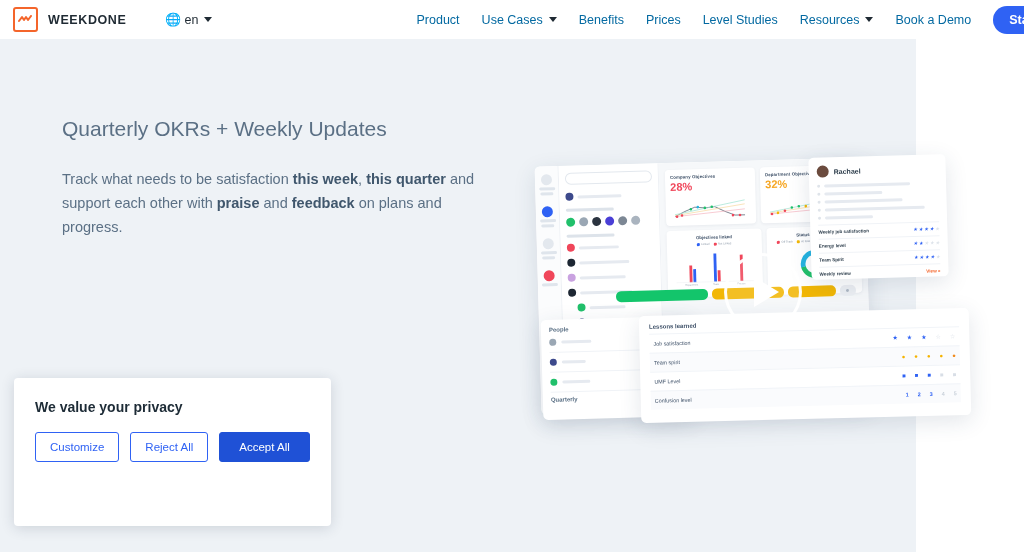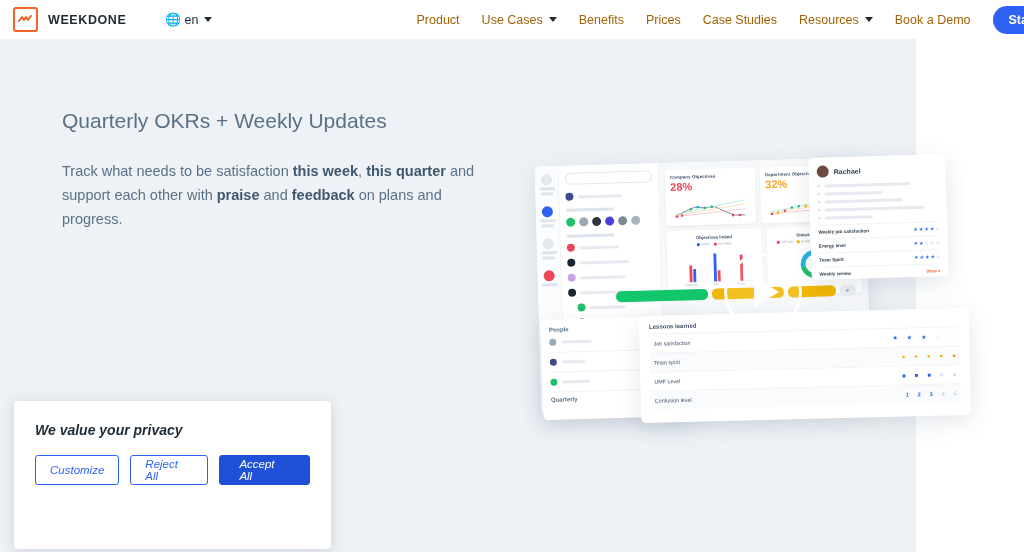--- a/index.html
+++ b/index.html
@@ -41,40 +41,40 @@
     width: 0; height: 0; margin-left: 2px;
     border-left: 4px solid transparent;
     border-right: 4px solid transparent;
     border-top: 5px solid #1f2a33;
   }
   .nav {
     display: flex; align-items: center; gap: 22px;
     margin-left: 205px;
   }
   .nav-item {
-    font-size: 12.5px; color: #a16207;
+    font-size: 12.5px; color: #0369a1;
     display: flex; align-items: center; gap: 4px;
     white-space: nowrap; cursor: pointer;
   }
   .cta {
     background: #2f62f4; color: #ffffff;
     font-size: 12.5px; font-weight: bold;
     padding: 7px 16px; border-radius: 15px;
     border: none; cursor: pointer; white-space: nowrap;
   }
 
   
   .hero-text { position: absolute; left: 62px; top: 98px; width: 470px; }
   h1 {
     font-size: 44px; line-height: 53px;
     font-weight: bold; color: #263238;
     letter-spacing: -0.8px;
   }
   .sub {
-    margin-top: 11px;
+    margin-top: 19px;
     font-size: 21px; color: #5b7085; font-weight: normal;
   }
   .body-copy {
     margin-top: 26px;
     font-size: 14.5px; line-height: 24px; color: #5b7085;
     width: 425px;
   }
   .body-copy b { color: #40576d; font-weight: bold; }
 
   
@@ -222,27 +222,26 @@
   }
   .play .tri {
     width: 0; height: 0; margin-left: 6px;
     border-top: 15px solid transparent;
     border-bottom: 15px solid transparent;
     border-left: 25px solid #ffffff;
   }
 
   
   .cookie {
-    position: absolute; left: 14px; top: 401px;
+    position: absolute; left: 14px; top: 378px;
     width: 317px; height: 148px;
     background: #ffffff; border-radius: 4px;
     box-shadow: 0 2px 14px rgba(30,45,70,0.16);
     padding: 21px 21px 0 21px;
     z-index: 40;
-    font-style: italic;
   }
   .cookie h3 { font-size: 14px; color: #1d2b36; font-weight: bold; }
   .cookie p {
     margin-top: 11px; font-size: 11.5px; line-height: 18px; color: #46555f;
   }
   .cookie-btns { display: flex; gap: 11px; margin-top: 17px; }
   .btn {
     font-size: 11.5px; height: 30px; border-radius: 3px;
     display: flex; align-items: center; justify-content: center;
     cursor: pointer;
@@ -285,21 +284,21 @@
         <span>Use Cases</span>
         <span class="caret"></span>
       </div>
       <div class="nav-item">
         <span>Benefits</span>
       </div>
       <div class="nav-item">
         <span>Prices</span>
       </div>
       <div class="nav-item">
-        <span>Case Studies</span>
+        <span>Level Studies</span>
       </div>
       <div class="nav-item">
         <span>Resources</span>
         <span class="caret"></span>
       </div>
       <div class="nav-item">
         <span>Book a Demo</span>
       </div>
       <button class="cta">Start for free</button>
 

